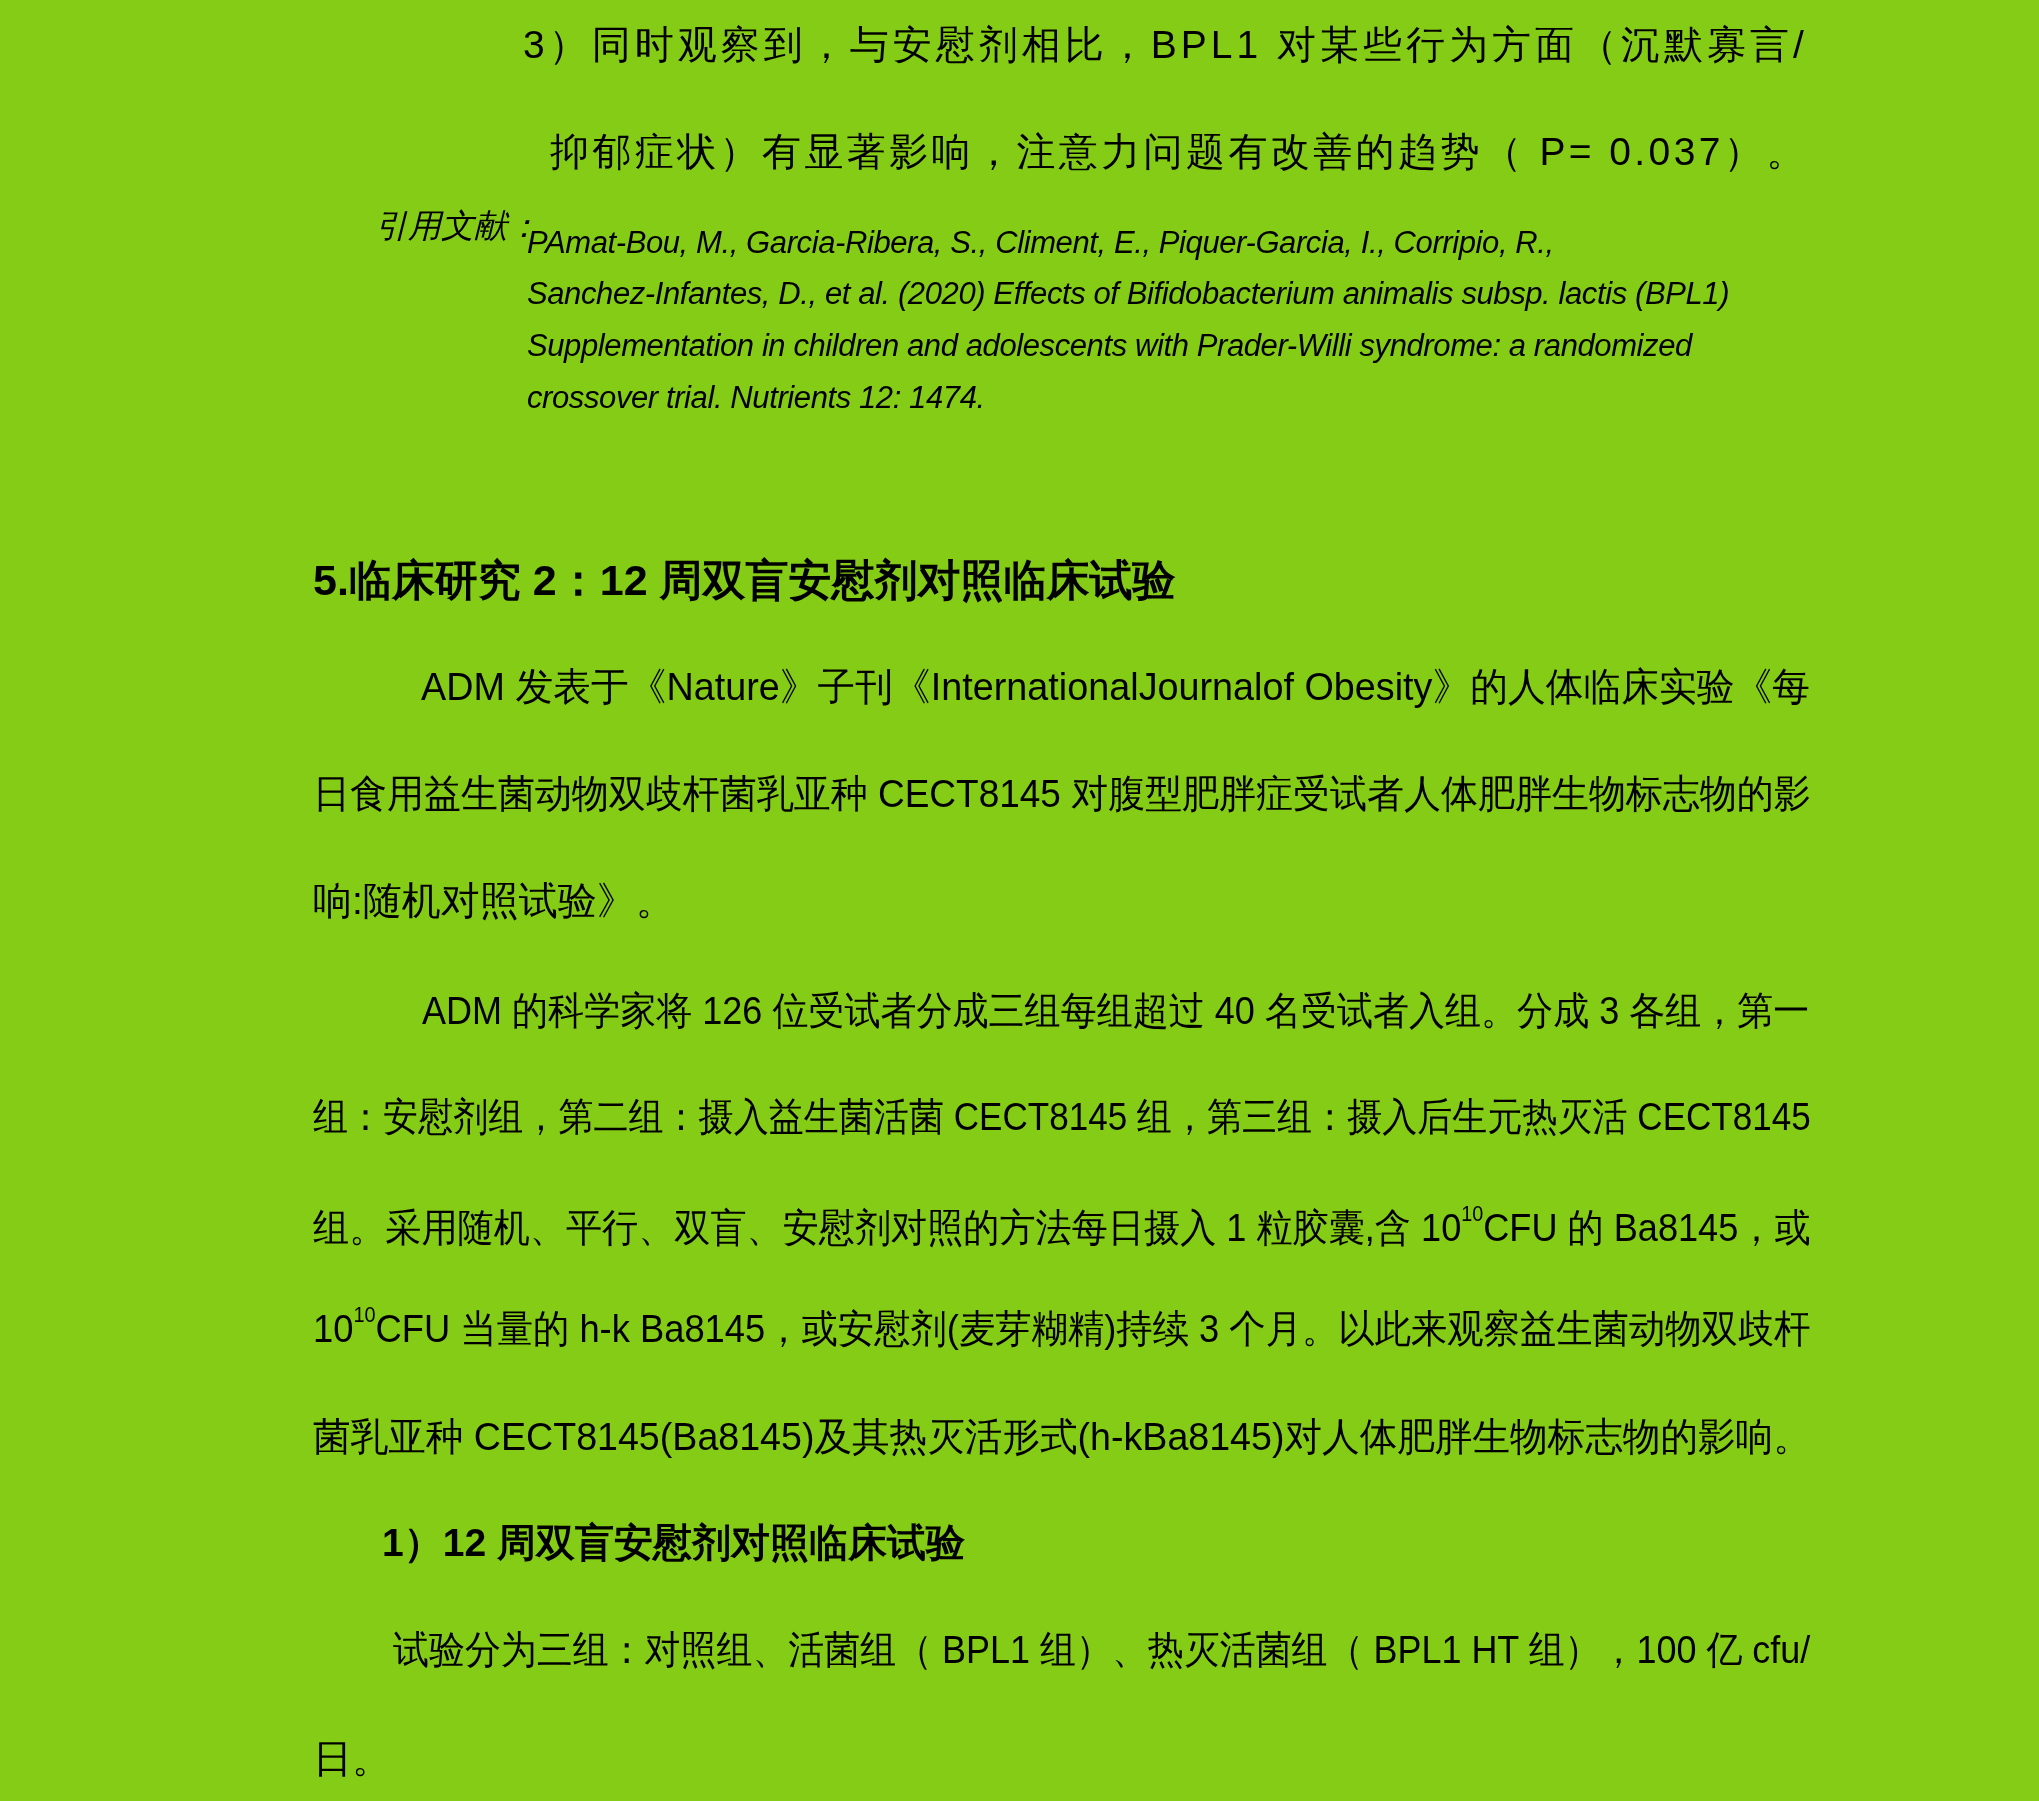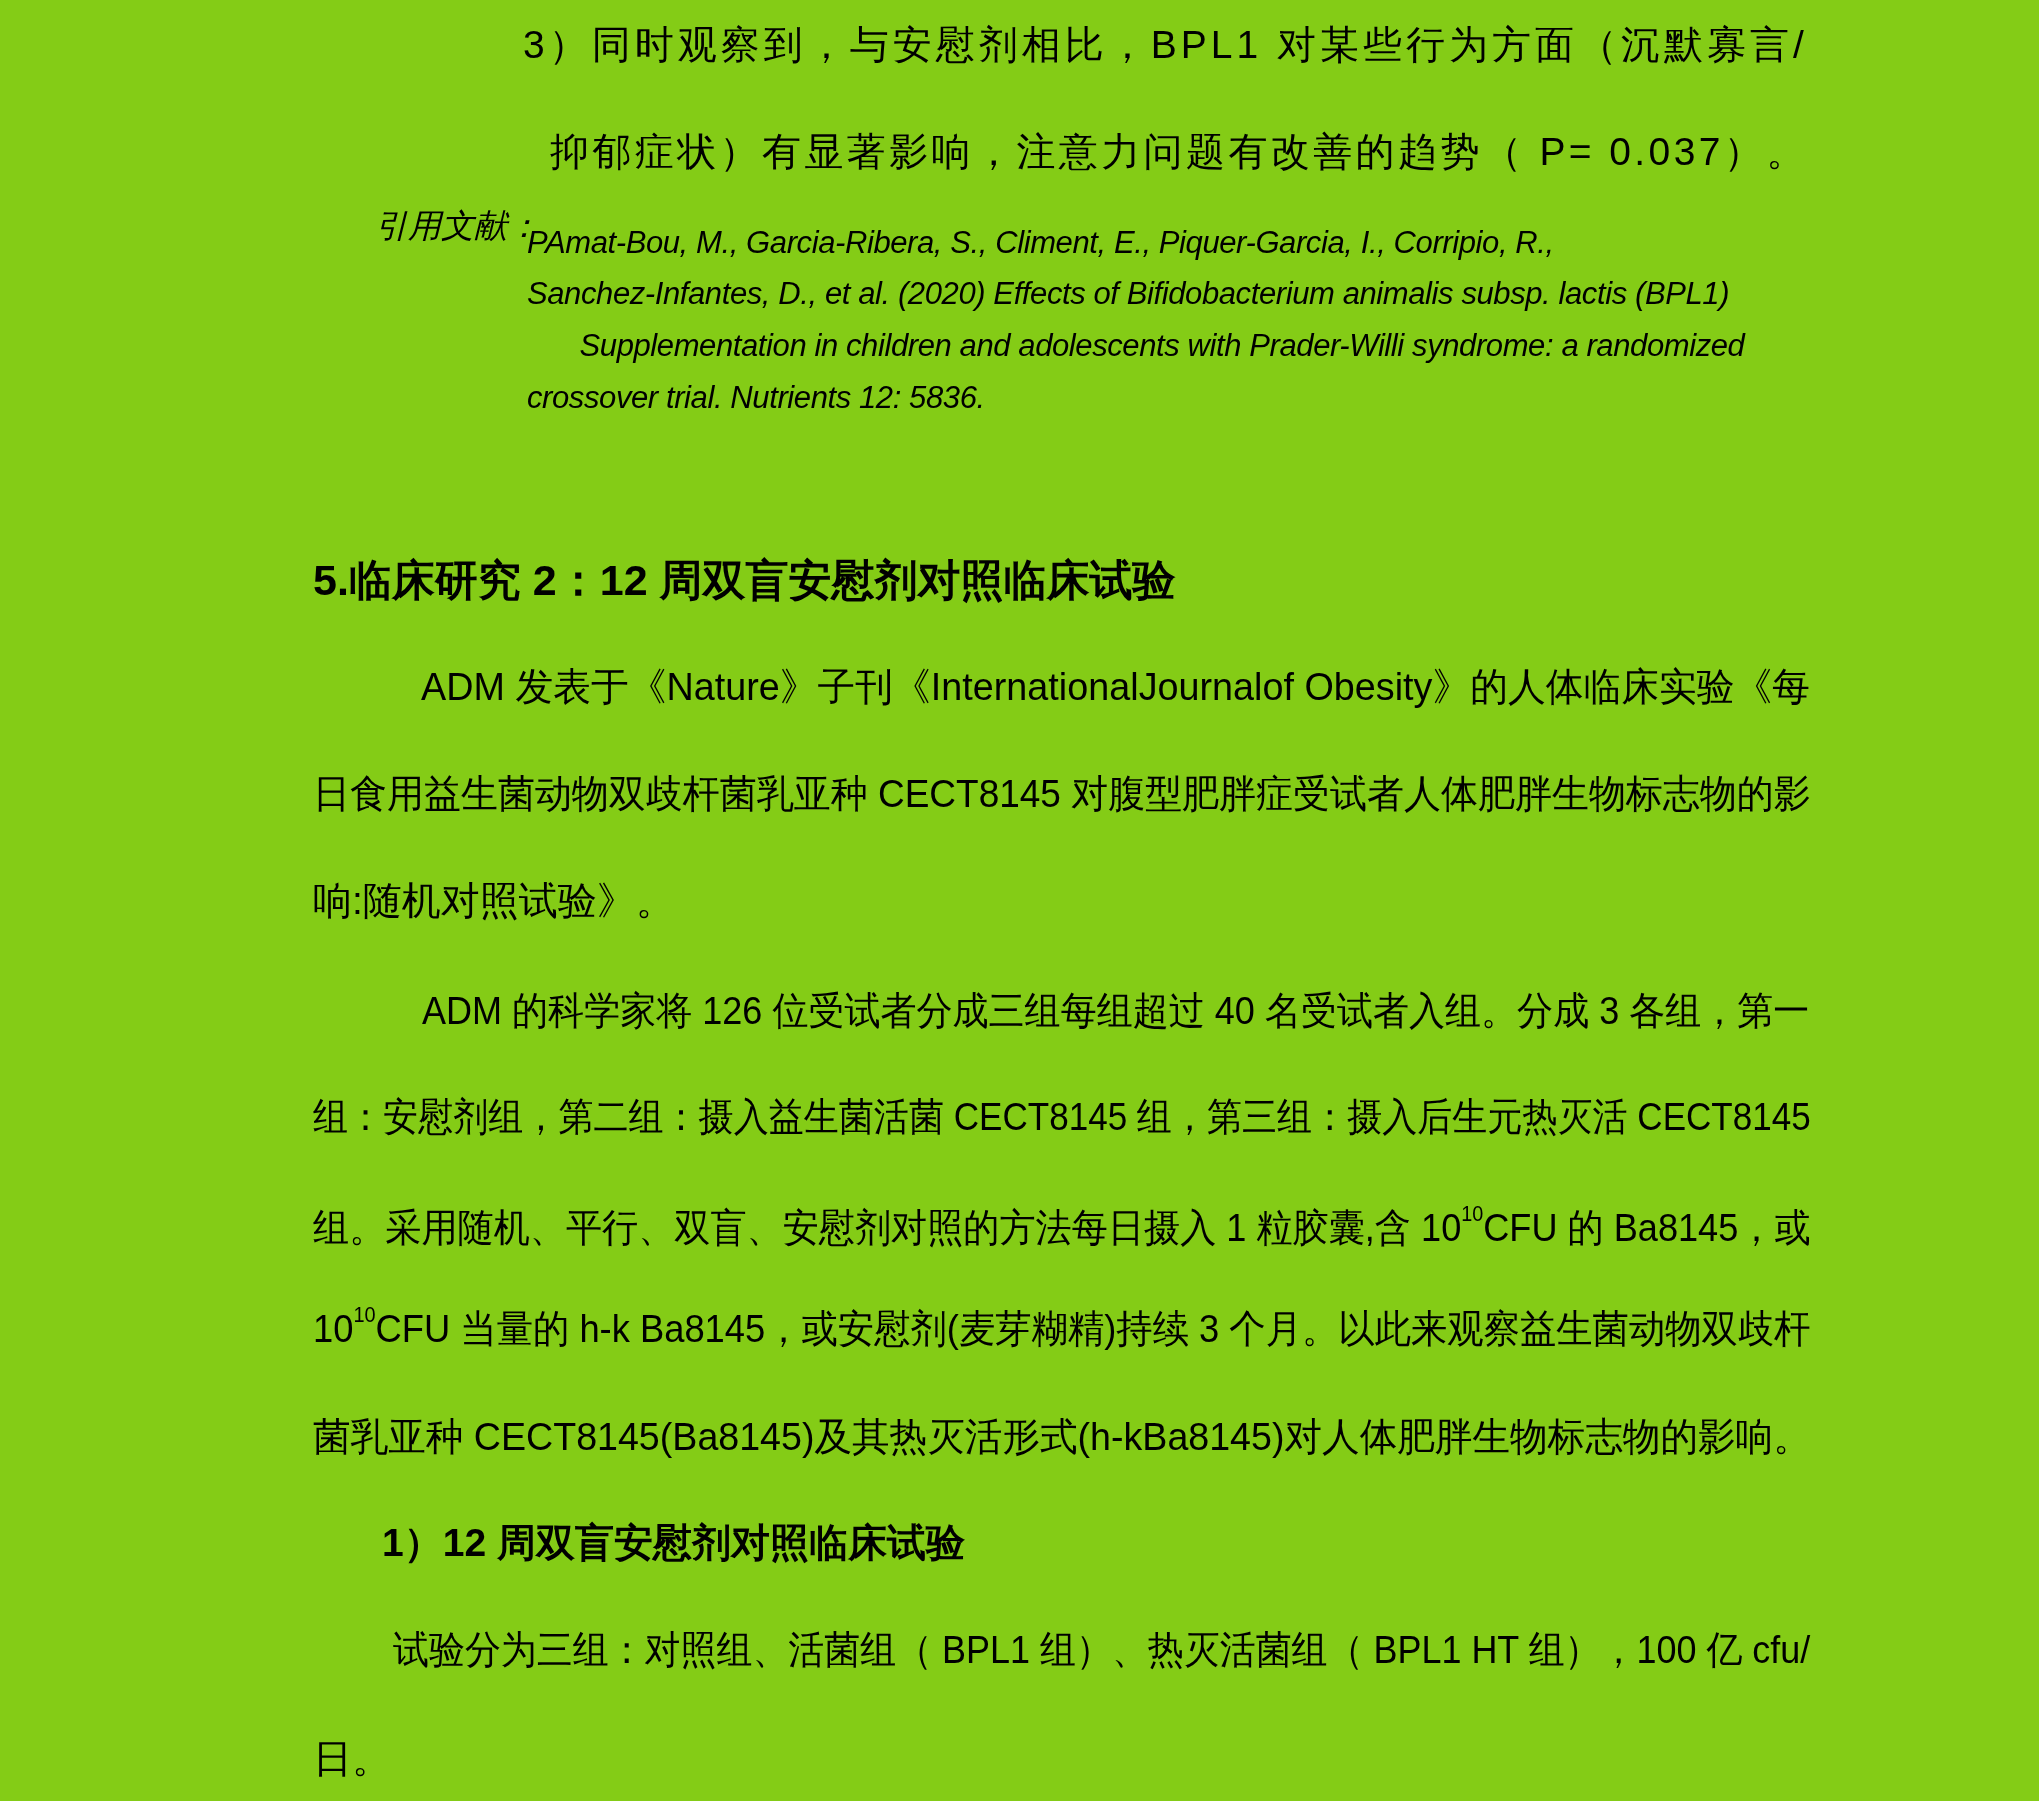--- a/index.html
+++ b/index.html
@@ -50,25 +50,25 @@
       <span class="line-text" style="letter-spacing: 3.4px; transform-origin: 0px 50%; transform: scaleX(1);">抑郁症状）有显著影响，注意力问题有改善的趋势（ P= 0.037）。</span>
     </div>
 
     <div class="cit-label" style="top:207px; left:62px;">引用文献：</div>
     <div class="cit" style="top:225px; padding-left:214px;">
       <span class="line-text">PAmat-Bou, M., Garcia-Ribera, S., Climent, E., Piquer-Garcia, I., Corripio, R.,</span>
     </div>
     <div class="cit" style="top:276px; padding-left:214px;">
       <span class="line-text">Sanchez-Infantes, D., et al. (2020) Effects of Bifidobacterium animalis subsp. lactis (BPL1)</span>
     </div>
-    <div class="cit" style="top:328px; padding-left:214px;text-align:center;">
+    <div class="cit" style="top:328px; padding-left:214px;">
       <span class="line-text">Supplementation in children and adolescents with Prader-Willi syndrome: a randomized</span>
     </div>
     <div class="cit" style="top:380px; padding-left:214px;">
-      <span class="line-text">crossover trial. Nutrients 12: 5836.</span>
+      <span class="line-text">crossover trial. Nutrients 12: 1474.</span>
     </div>
 
     <div class="bline bold h-main" style="top:558px;">
       <span class="line-text">5.临床研究 2：12 周双盲安慰剂对照临床试验</span>
     </div>
 
     <div class="bline" style="top:665px; padding-left:108px;">
       <span class="line-text" style="transform-origin: 0px 50%; transform: scaleX(0.96819);">ADM 发表于《Nature》子刊《InternationalJournalof Obesity》的人体临床实验《每</span>
     </div>
     <div class="bline" style="top:772px;">

